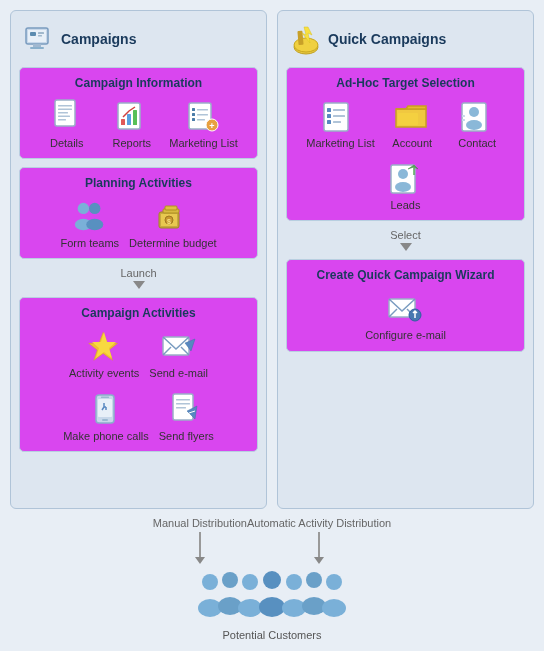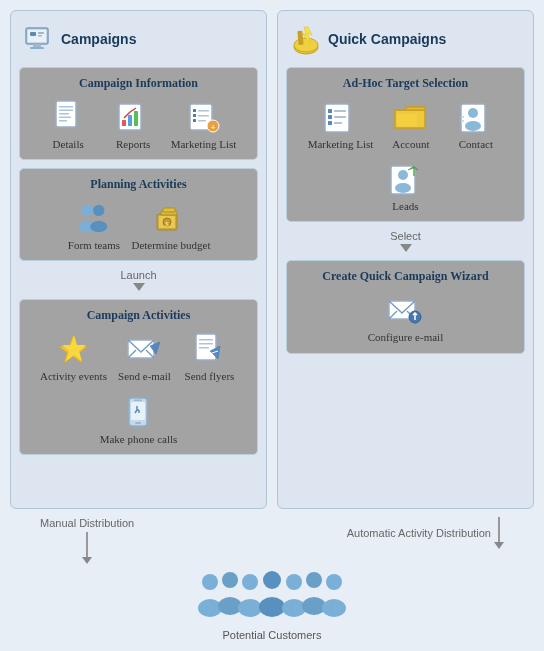--- a/index.html
+++ b/index.html
@@ -47,25 +47,24 @@
       color: #1a3a5c;
     }
     .panel-header-icon {
       width: 32px;
       height: 32px;
       display: flex;
       align-items: center;
       justify-content: center;
     }
     .inner-box {
-      background: #a3a3a3;
+      background: #d946ef;
       border: 1px solid #b8cfe0;
       border-radius: 5px;
       padding: 8px;
-      font-family: Liberation Serif, serif;
     }
     .inner-box-title {
       text-align: center;
       font-weight: 600;
       font-size: 12px;
       color: #1a3a5c;
       margin-bottom: 8px;
     }
     .icons-grid {
       display: flex;
@@ -250,43 +249,43 @@
                 <line x1="2" y1="26" x2="10" y2="18" stroke="#7a9cc0" stroke-width="1.5"></line>
                 <line x1="28" y1="26" x2="20" y2="18" stroke="#7a9cc0" stroke-width="1.5"></line>
                 <polygon points="24,14 34,10 30,22" fill="#5888c0" stroke="#4070a8" stroke-width="0.5"></polygon>
               </svg>
             </div>
             <span class="icon-item-label">Send e-mail</span>
           </div>
 
           <div class="icon-item">
             <div class="icon-img">
+              <svg width="36" height="36" viewBox="0 0 36 36">
+                <rect x="8" y="4" width="18" height="28" rx="3" fill="#c8d8ea" stroke="#8ab0cc" stroke-width="1.5"></rect>
+                <rect x="10" y="8" width="14" height="18" rx="1" fill="#e8f0f8"></rect>
+                <rect x="14" y="28" width="6" height="2" rx="1" fill="#9ab8d0"></rect>
+                <rect x="13" y="5.5" width="8" height="1.5" rx="0.5" fill="#9ab8d0"></rect>
+                <path d="M16 12 L16 16 M16 16 L18 16 M18 16 L18 19 M16 16 L14 19" fill="none" stroke="#5888c0" stroke-width="1.5"></path>
+              </svg>
+            </div>
+            <span class="icon-item-label">Make phone calls</span>
+          </div>
+
+          <div class="icon-item">
+            <div class="icon-img">
               <svg width="34" height="36" viewBox="0 0 34 36">
                 <rect x="4" y="3" width="20" height="26" rx="2" fill="white" stroke="#9ab0c8" stroke-width="1.5"></rect>
                 <rect x="7" y="8" width="14" height="1.5" rx="0.5" fill="#b0c4d8"></rect>
                 <rect x="7" y="12" width="14" height="1.5" rx="0.5" fill="#b0c4d8"></rect>
                 <rect x="7" y="16" width="10" height="1.5" rx="0.5" fill="#b0c4d8"></rect>
                 <path d="M18 20 L28 15 L26 28 Z" fill="#5888c0" stroke="#4070a8" stroke-width="0.5"></path>
                 <line x1="20" y1="22" x2="26" y2="20" stroke="white" stroke-width="1"></line>
               </svg>
             </div>
             <span class="icon-item-label">Send flyers</span>
-          </div>
-
-          <div class="icon-item">
-            <div class="icon-img">
-              <svg width="36" height="36" viewBox="0 0 36 36">
-                <rect x="8" y="4" width="18" height="28" rx="3" fill="#c8d8ea" stroke="#8ab0cc" stroke-width="1.5"></rect>
-                <rect x="10" y="8" width="14" height="18" rx="1" fill="#e8f0f8"></rect>
-                <rect x="14" y="28" width="6" height="2" rx="1" fill="#9ab8d0"></rect>
-                <rect x="13" y="5.5" width="8" height="1.5" rx="0.5" fill="#9ab8d0"></rect>
-                <path d="M16 12 L16 16 M16 16 L18 16 M18 16 L18 19 M16 16 L14 19" fill="none" stroke="#5888c0" stroke-width="1.5"></path>
-              </svg>
-            </div>
-            <span class="icon-item-label">Make phone calls</span>
           </div>
         </div>
       </div>
     </div>
 
     <div class="panel">
       <div class="panel-header">
         <div class="panel-header-icon">
           <svg width="32" height="32" viewBox="0 0 32 32">
             <ellipse cx="16" cy="24" rx="12" ry="7" fill="#e8c840" stroke="#c0a020" stroke-width="1"></ellipse>
@@ -378,31 +377,31 @@
               </svg>
             </div>
             <span class="icon-item-label">Configure e-mail</span>
           </div>
         </div>
       </div>
     </div>
   </div>
 
   <div class="bottom-section">
-    <div style="display:flex; width:100%; justify-content:space-between; align-items:flex-start; padding: 0 30px;">
+    <div style="display:flex; width:100%; justify-content:center; align-items:flex-start; padding: 0 30px;">
 
       <div style="display:flex;flex-direction:column;align-items:center;gap:3px;">
         <span style="font-size:11px;color:#666;">Manual Distribution</span>
         <div style="display:flex;flex-direction:column;align-items:center;">
           <div style="width:2px;height:25px;background:#999;"></div>
           <div style="width:0;height:0;border-left:5px solid transparent;border-right:5px solid transparent;border-top:7px solid #888;"></div>
         </div>
       </div>
 
-      <div style="display:flex;align-items:center;gap:3px;">
+      <div style="display:flex;flex-direction:column;align-items:center;gap:3px;">
         <span style="font-size:11px;color:#666;">Automatic Activity Distribution</span>
         <div style="display:flex;flex-direction:column;align-items:center;">
           <div style="width:2px;height:25px;background:#999;"></div>
           <div style="width:0;height:0;border-left:5px solid transparent;border-right:5px solid transparent;border-top:7px solid #888;"></div>
         </div>
       </div>
     </div>
 
     <div style="display:flex;flex-direction:column;align-items:center;gap:3px;">
       <div>

